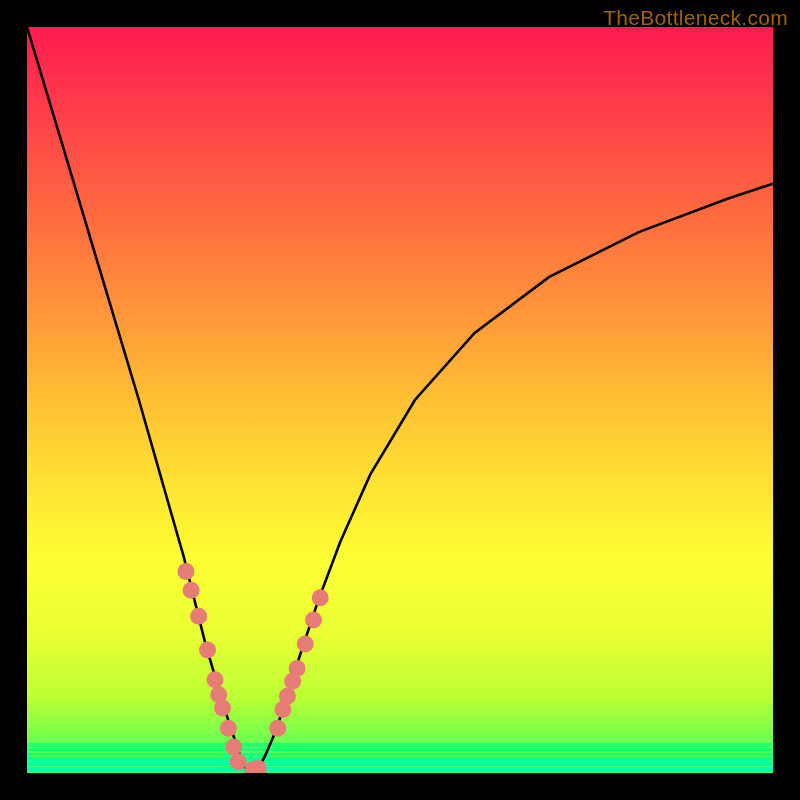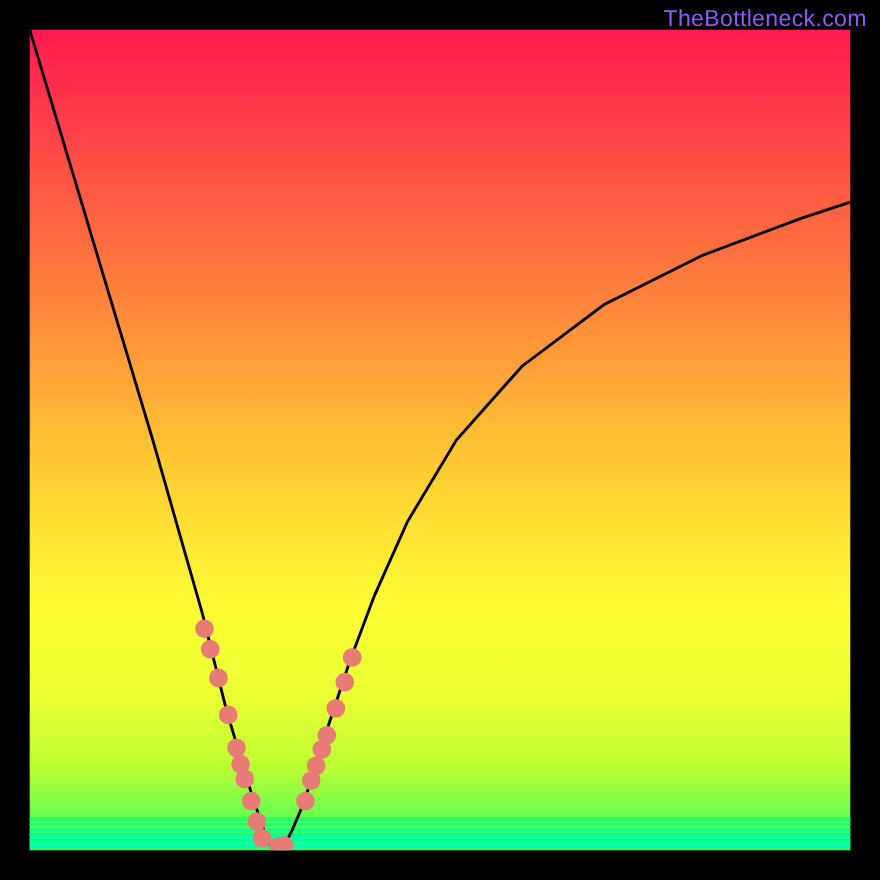--- a/index.html
+++ b/index.html
@@ -38,21 +38,21 @@
   }
   .band {
     position: absolute;
     left: 0;
     right: 0;
   }
   .watermark {
     position: absolute;
     top: 6px;
     right: 12px;
-    color: #8b5cf6;
+    color: #a16207;
     font-size: 21px;
     letter-spacing: 0.3px;
     font-weight: 500;
     margin-left: 32px;
   }
   svg {
     position: absolute;
     left: 0;
     top: 0;
   }

